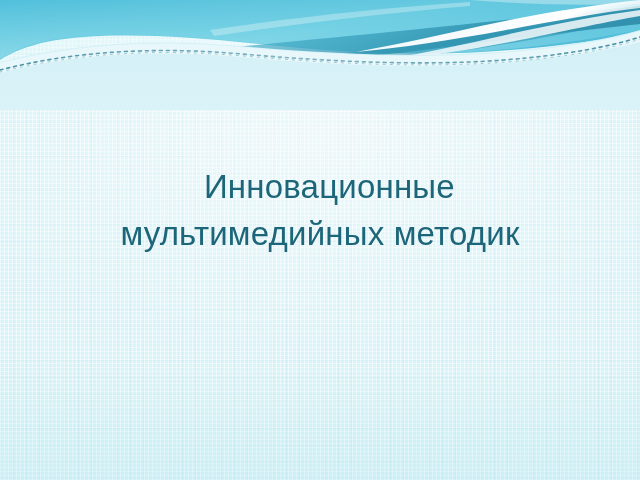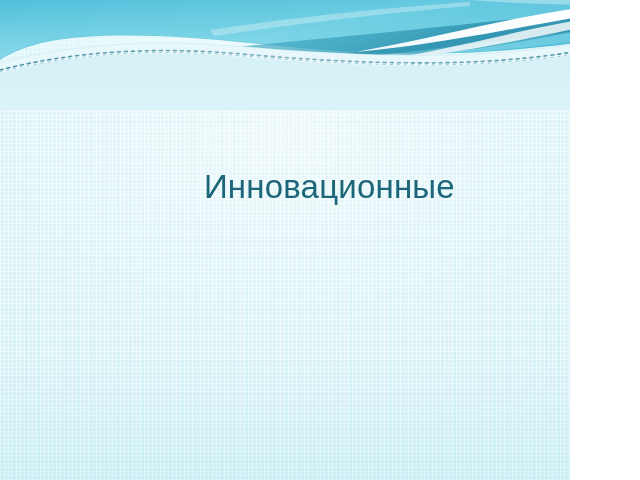--- a/index.html
+++ b/index.html
@@ -3,21 +3,21 @@
 <meta charset="utf-8">
 <style>
   html, body {
     margin: 0;
     padding: 0;
     background: #ffffff;
   }
 
   #slide {
     position: relative;
-    width: 570px;
+    width: 640px;
     height: 480px;
     overflow: hidden;
     background-color: #d7f2f7;
     font-family: "Liberation Sans", sans-serif;
   }
 
   
   .slide-bg {
     position: absolute;
     inset: 0;
@@ -206,15 +206,16 @@
       </g>
 
       <g>
         <path d="M210,30 C290,18 380,8 470,2 L470,6 C384,13 296,24 214,36 Z" fill="#ffffff" opacity="0.30"></path>
       </g>
     </svg>
   </div>
 
   <div class="title-block">
     <div class="title-line indented">  Инновационные</div>
+    <div class="title-line">мультимедийных методик</div>
   </div>
 
 </div>
 
 </body></html>

